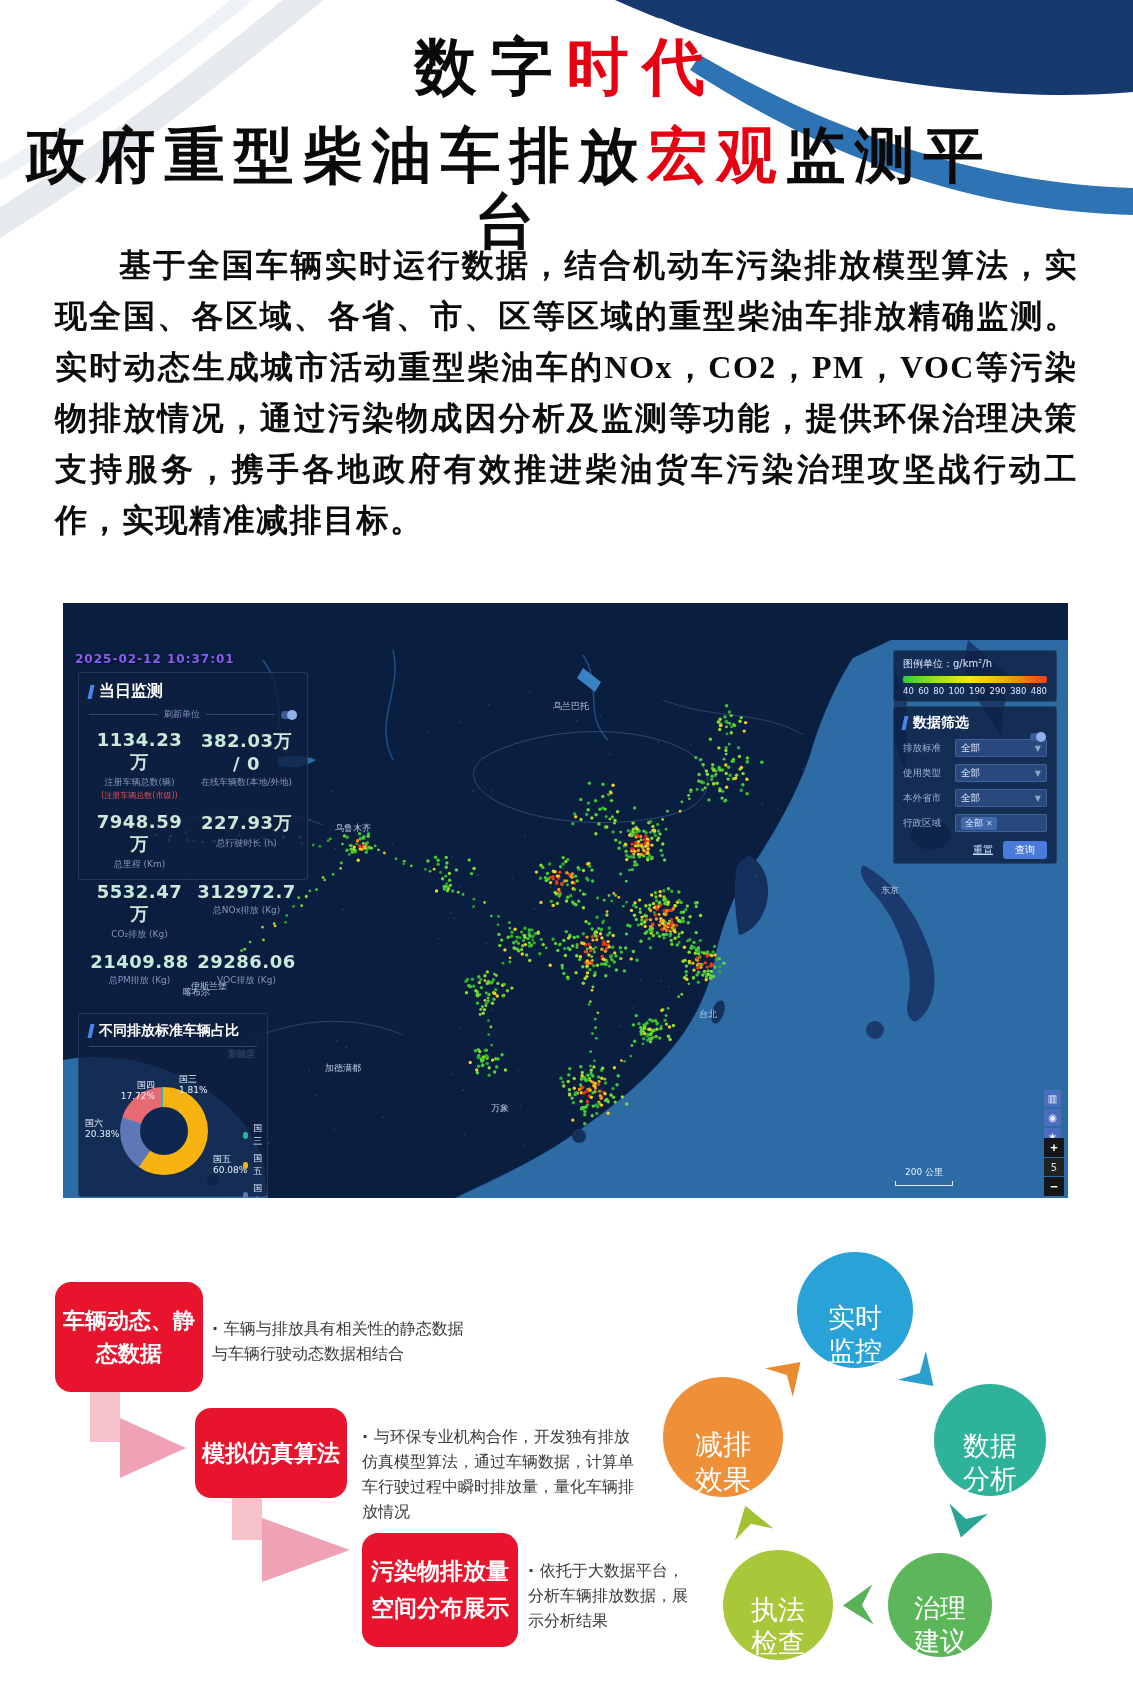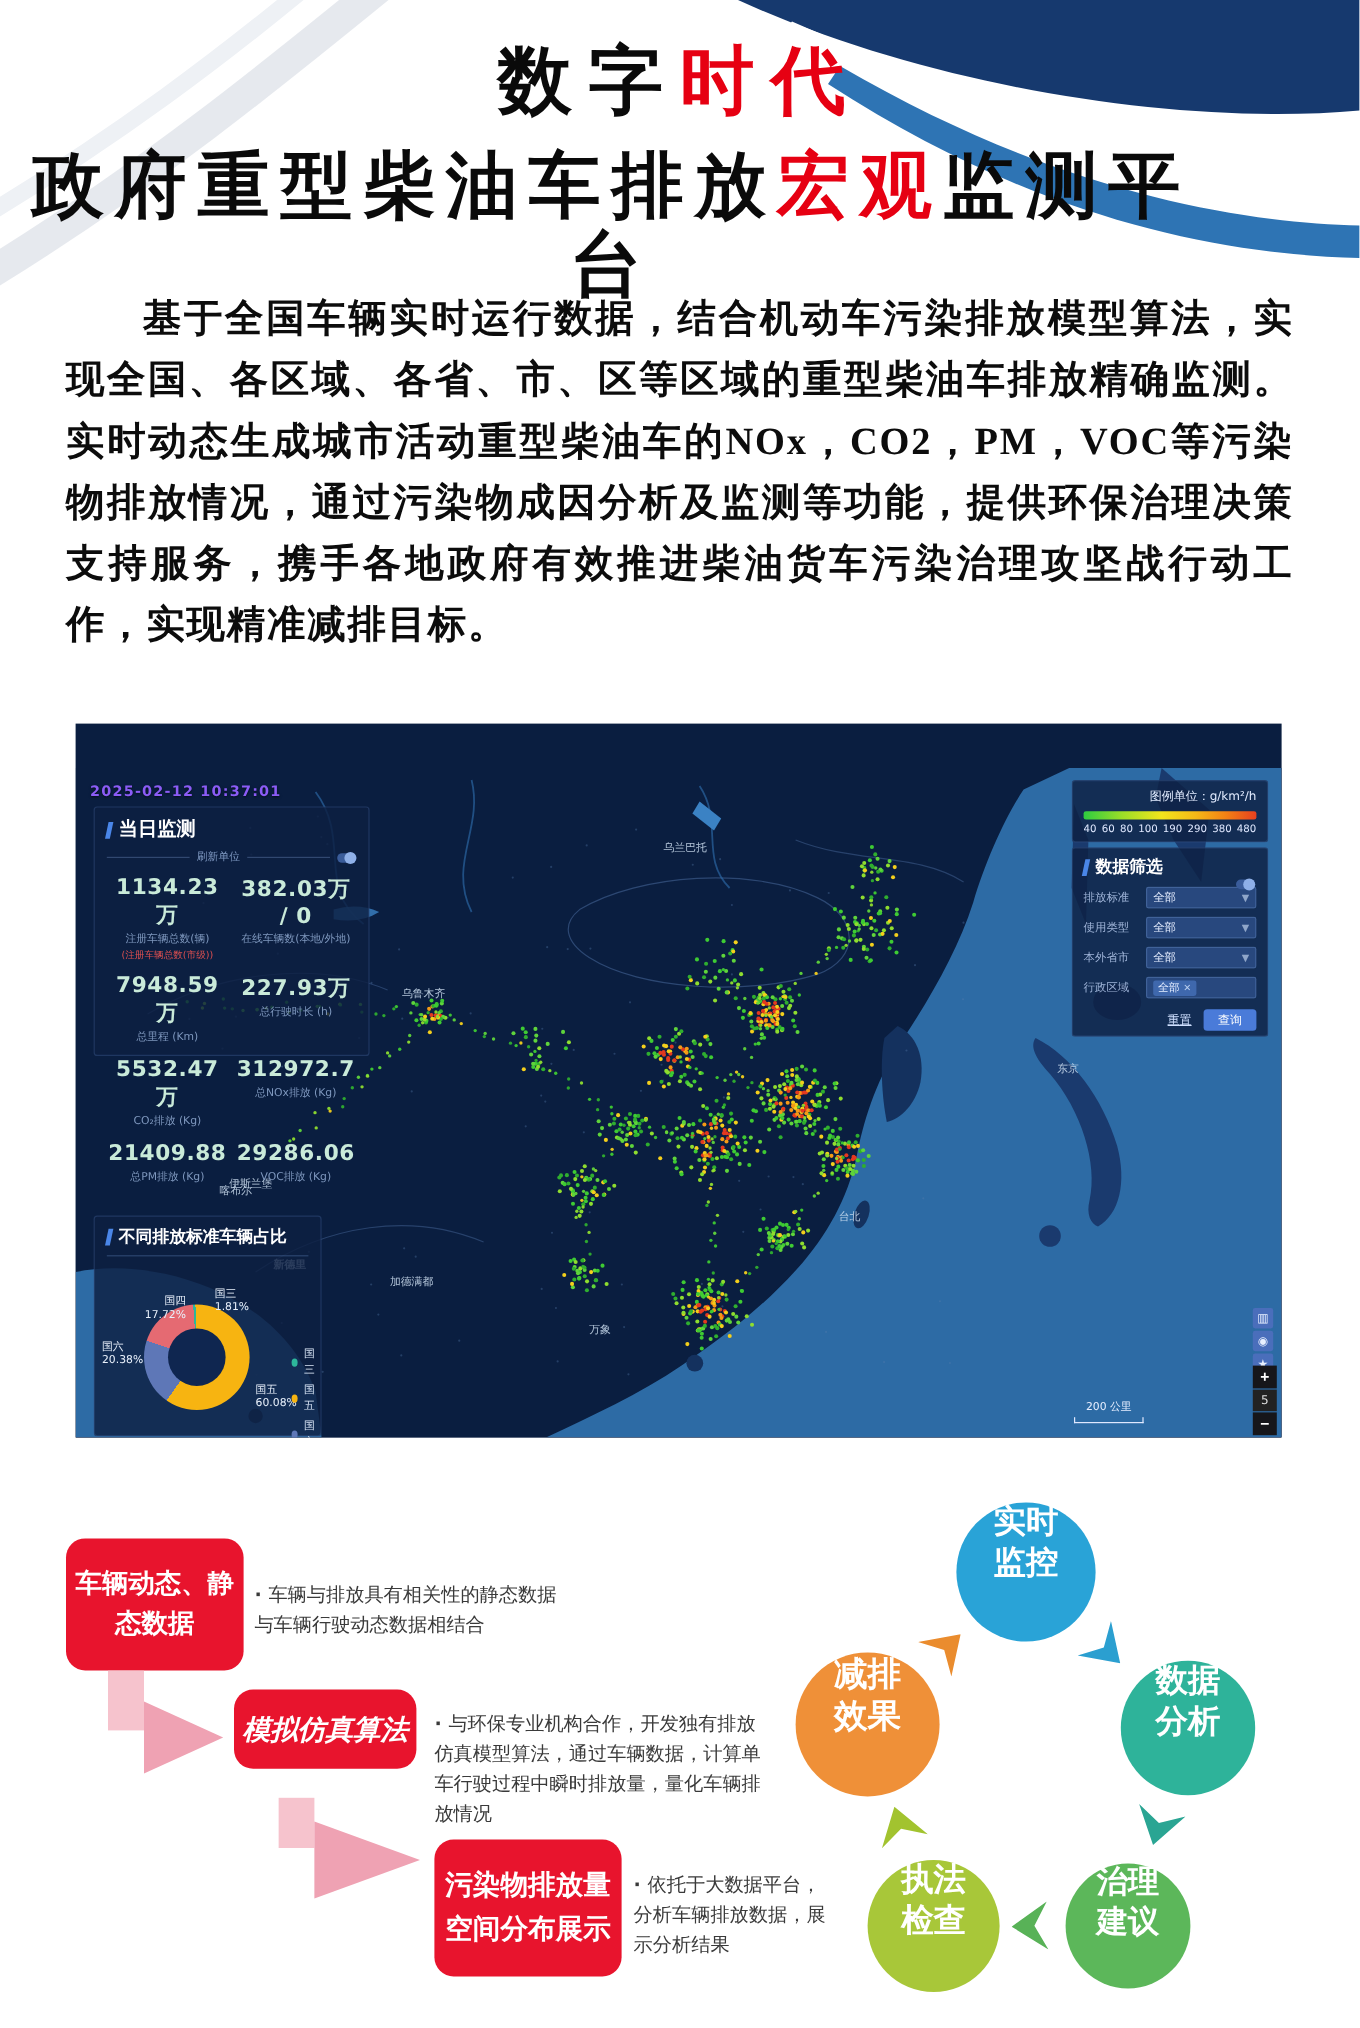--- a/index.html
+++ b/index.html
@@ -40,21 +40,21 @@
   .refresh-row{display:flex;align-items:center;gap:6px;margin-top:6px;color:#7f99c2;font-size:9px;}
   .refresh-row .hline{flex:1;height:1px;background:rgba(120,150,200,.35);}
   .toggle{width:16px;height:8px;border-radius:4px;background:#3a5c9a;position:relative;}
   .toggle::after{content:"";position:absolute;right:0;top:-1px;width:10px;height:10px;border-radius:50%;background:#8fb0e8;}
   .stats{display:grid;grid-template-columns:1fr 1fr;column-gap:6px;row-gap:10px;margin-top:8px;}
   .stat .v{font-size:18px;font-weight:bold;color:#c9ead9;letter-spacing:.5px;text-align:center;}
   .stat .l{font-size:9px;color:#7e97bd;text-align:center;margin-top:2px;}
   .stat .sl{font-size:8px;color:#e05050;text-align:center;margin-top:1px;}
 
   
-  .heat{left:830px;top:10px;width:164px;height:52px;padding:6px 9px;box-sizing:border-box;text-align:right;}
+  .heat{left:830px;top:10px;width:164px;height:52px;padding:6px 9px;box-sizing:border-box;}
   .heat .unit{font-size:10px;color:#e2ecff;}
   .heat .bar{margin-top:5px;height:7px;border-radius:2px;
     background:linear-gradient(90deg,#2ecc40 0%,#9ade28 22%,#f2e51c 45%,#f5b817 65%,#f28214 82%,#e8401f 100%);}
   .heat .ticks{display:flex;justify-content:space-between;margin-top:3px;font-size:8.5px;color:#dfe8ff;}
 
   
   .filter{left:830px;top:66px;width:164px;height:158px;padding:7px 9px;box-sizing:border-box;}
   .filter .panel-title{font-size:14px;}
   .filter .toggle{position:absolute;right:10px;top:26px;}
   .frow{display:flex;align-items:center;margin-top:7px;}
@@ -89,31 +89,31 @@
   .zoom-btn{width:20px;height:19px;background:#16161a;color:#fff;font-size:13px;font-weight:bold;
             display:flex;align-items:center;justify-content:center;border:none;cursor:pointer;padding:0;}
   .zoom-lvl{width:20px;height:18px;background:#222;color:#ddd;font-size:10px;display:flex;align-items:center;justify-content:center;}
   .scalebar{left:832px;top:526px;color:#e6eeff;font-size:9px;text-align:center;}
   .scalebar .line{margin-top:2px;height:4px;border-bottom:1px solid #dfe8ff;border-left:1px solid #dfe8ff;border-right:1px solid #dfe8ff;width:56px;}
 
   
   .flow-box{position:absolute;border-radius:16px;color:#fff;font-weight:bold;text-align:center;
             display:flex;align-items:center;justify-content:center;box-sizing:border-box;}
   .fb1{left:55px;top:1282px;width:148px;height:110px;font-size:22px;padding:8px;line-height:1.5;}
-  .fb2{left:195px;top:1408px;width:152px;height:66px;font-size:23px;padding:6px;font-style:italic;}
+  .fb2{left:195px;top:1408px;width:152px;height:90px;font-size:23px;padding:6px;}
   .fb3{left:362px;top:1533px;width:156px;height:114px;font-size:23px;padding:8px;line-height:1.6;}
   .flow-note{position:absolute;font-size:16px;line-height:25px;color:#3a3a3a;}
   .flow-note::before{content:"· ";font-weight:bold;}
   .fn1{left:212px;top:1316px;width:262px;}
   .fn2{left:362px;top:1424px;width:272px;}
   .fn3{left:528px;top:1558px;width:170px;}
 
   
-  .cycle-node{position:absolute;border-radius:50%;color:#fff;font-weight:bold;text-align:center;
-              display:flex;align-items:flex-start;justify-content:center;line-height:1.25;}
+  .cycle-node{position:absolute;border-radius:50%;color:#fff;font-weight:normal;text-align:center;
+              display:flex;align-items:flex-end;justify-content:center;line-height:1.25;}
   .cyc-arrow{position:absolute;width:40px;height:32px;}
 </style>
 </head>
 <body>
 
 <svg id="deco-top" class="abs" viewBox="0 0 1133 250">
   <path d="M-20,235 C120,150 230,60 340,-30" stroke="#e3e7ec" stroke-width="26" fill="none" opacity="0.9"></path>
   <path d="M-30,190 C90,120 190,45 290,-40" stroke="#eef1f5" stroke-width="14" fill="none"></path>
   <path d="M700,55 C880,160 1030,185 1133,188 L1133,215 C1010,212 860,180 690,70 Z" fill="#2e74b4"></path>
   <path d="M615,0 C780,75 990,105 1133,92 L1133,0 Z" fill="#16396e"></path>

